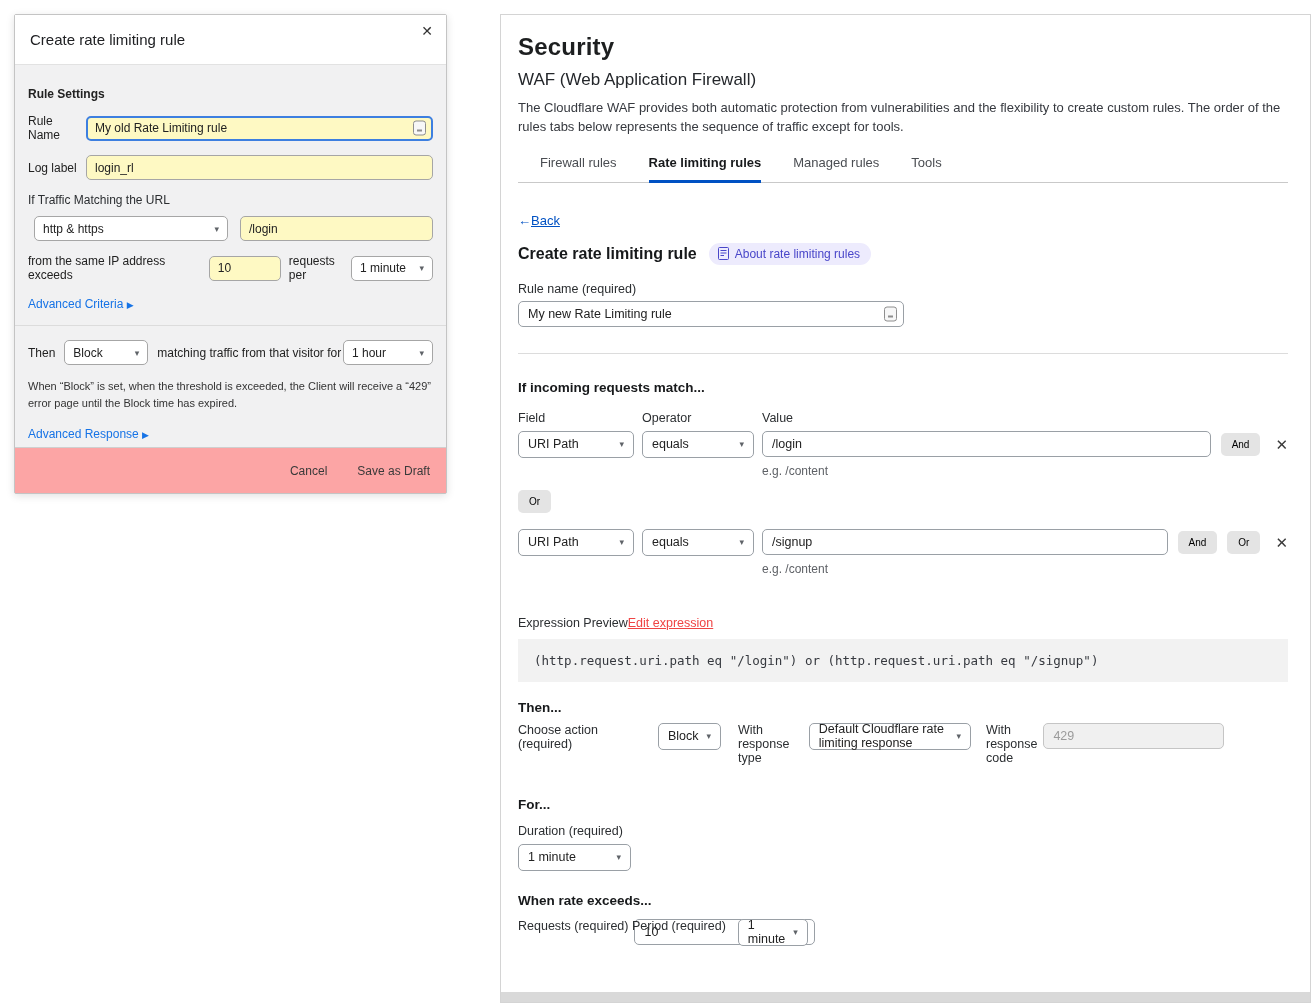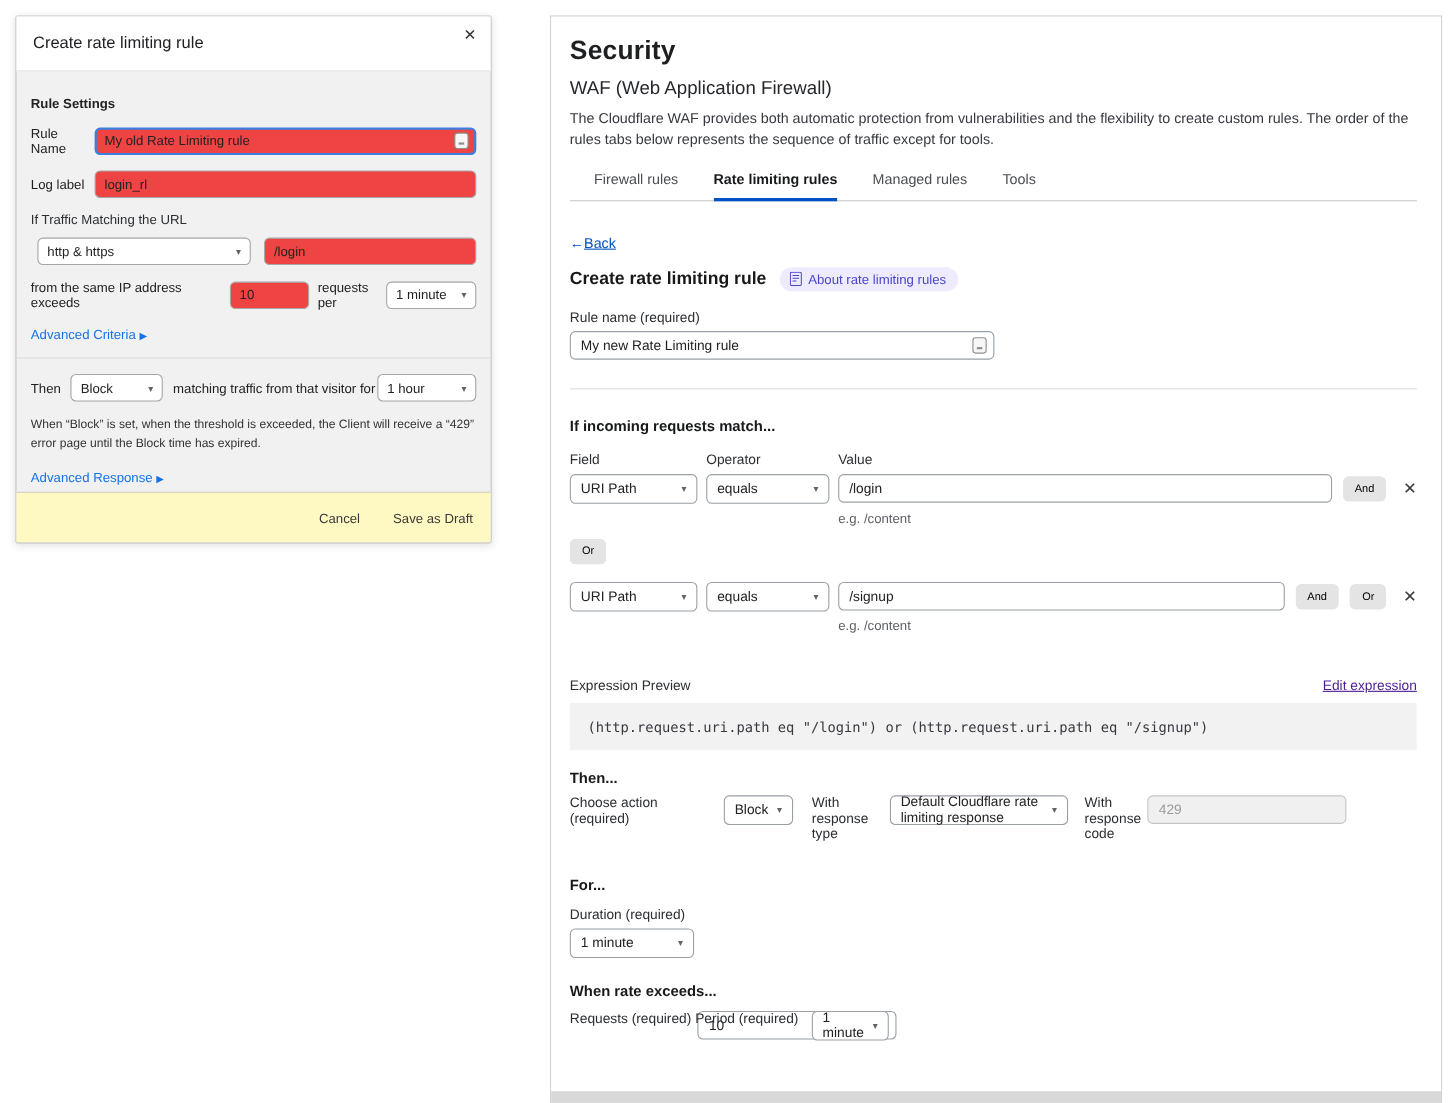--- a/index.html
+++ b/index.html
@@ -12,40 +12,40 @@
     box-shadow: 0 2px 8px rgba(0,0,0,.12); font-size: 12px; }
   .dialog-header { background: #fff; height: 50px; display: flex; align-items: center;
     padding: 0 15px; border-bottom: 1px solid #e2e2e2; position: relative; }
   .dialog-title { font-size: 15px; color: #202124; font-weight: 400; }
   .dialog-close { position: absolute; right: 13px; top: 9px; font-size: 14px; color: #333;
     cursor: pointer; line-height: 1; }
   .dialog-body { padding: 12px 13px 0 13px; }
   .section-title { font-weight: bold; font-size: 12px; margin: 10px 0 13px; color: #222; }
   .drow { display: flex; align-items: center; margin-bottom: 13px; }
   .dlabel { width: 58px; flex: none; color: #222; }
-  .dinput { flex: 1; height: 25px; background: #ef4444; border: 1px solid #a6a6a6;
+  .dinput { flex: 1; height: 25px; background: #fef9c3; border: 1px solid #a6a6a6;
     border-radius: 5px; padding: 0 8px; font-size: 12px; font-family: inherit; color: #222;
     min-width: 0; }
   .dinput.focused { border: 2px solid #3d7fe0; padding: 0 7px; }
   .input-wrap { position: relative; flex: 1; display: flex; min-width: 0; }
   .autofill-icon { position: absolute; right: 7px; top: 50%; transform: translateY(-50%);
     width: 13px; height: 15px; border: 1px solid #8e8e8e; border-radius: 3px;
     background: #f7f7f7; }
   .autofill-icon:after { content: ""; position: absolute; left: 3px; right: 3px;
     bottom: 3px; height: 2px; background: #8e8e8e; }
   .dselect { height: 25px; background: #fff; border: 1px solid #a6a6a6; border-radius: 5px;
     display: flex; align-items: center; padding: 0 8px; color: #222; cursor: pointer; text-align: right; }
   .dselect .caret { margin-left: auto; color: #5f6368; font-size: 9px; padding-left: 8px; }
   .inline-text { color: #222; }
   .dlink { color: #1673e6; cursor: pointer; margin: 2px 0 14px; display: inline-block; }
   .dlink .tri { font-size: 9px; }
   .dialog-hr { border: none; border-top: 1px solid #dcdcdc; margin: 0 -13px 14px; }
   .note { font-size: 11px; color: #333; line-height: 1.55; margin-bottom: 13px; }
   .dialog-footer { position: absolute; left: 0; right: 0; bottom: 0; height: 46px;
-    background: #fef9c3; border-top: 1px solid #cfcfcf; display: flex; align-items: center;
+    background: #fca5a5; border-top: 1px solid #cfcfcf; display: flex; align-items: center;
     justify-content: flex-end; gap: 30px; padding: 12px 16px; }
   .footer-btn { color: #3a3a3a; font-size: 12px; cursor: pointer; background: none;
     border: none; font-family: inherit; }
 
   
   .panel { position: absolute; left: 500px; top: 14px; width: 811px; height: 989px;
     background: #fff; border: 1px solid #d4d4d4; padding: 18px 22px 0 17px;
     font-size: 13px; overflow: hidden; }
   .page-title { font-size: 24px; font-weight: bold; color: #1d1f20; letter-spacing: .2px; }
   .page-subtitle { font-size: 17px; color: #24272b; margin-top: 9px; font-weight: 400; }
@@ -84,23 +84,23 @@
   .cond-row .fselect.field { width: 116px; margin-right: 8px; flex: none; }
   .cond-row .fselect.op { width: 112px; margin-right: 8px; flex: none; }
   .cond-row .finput.value { flex: 1; min-width: 0; margin-right: 10px; }
   .gray-btn { background: #e4e4e4; border: none; border-radius: 5px; padding: 6px 11px;
     font-size: 10px; color: #000000; font-family: Liberation Sans, sans-serif; cursor: pointer; flex: none; }
   .cond-row .gray-btn { margin-right: 10px; }
   .remove-icon { color: #3a3a3a; font-size: 15px; cursor: pointer; flex: none;
     margin-left: 5px; line-height: 1; }
   .cond-help { margin: 6px 0 0 244px; }
   .or-standalone { margin-top: 12px; }
-  .expr-header { display: flex; justify-content: space-between; align-items: center;
+  .expr-header { display: flex; justify-content: flex-start; align-items: center;
     margin-top: 40px; }
-  .expr-link { color: #4c1d95; text-decoration: underline; font-size: 12.5px; cursor: pointer; }
+  .expr-link { color: #ef4444; text-decoration: underline; font-size: 12.5px; cursor: pointer; }
   .expr-box { margin-top: 9px; background: #f2f2f2; padding: 14px 16px;
     font-family: "DejaVu Sans Mono", monospace; font-size: 12.5px; color: #36393f; }
   .sec-heading { font-size: 13.5px; font-weight: bold; color: #17191b; }
   .then-heading { margin-top: 18px; }
   .then-cols { display: flex; margin-top: 8px; }
   .col { display: flex; flex-direction: row; gap: 6px; }
   .col-action { width: 203px; margin-right: 17px; }
   .col-rtype { width: 233px; margin-right: 15px; }
   .col-rcode { width: 120px; }
   .for-heading { margin-top: 32px; }

